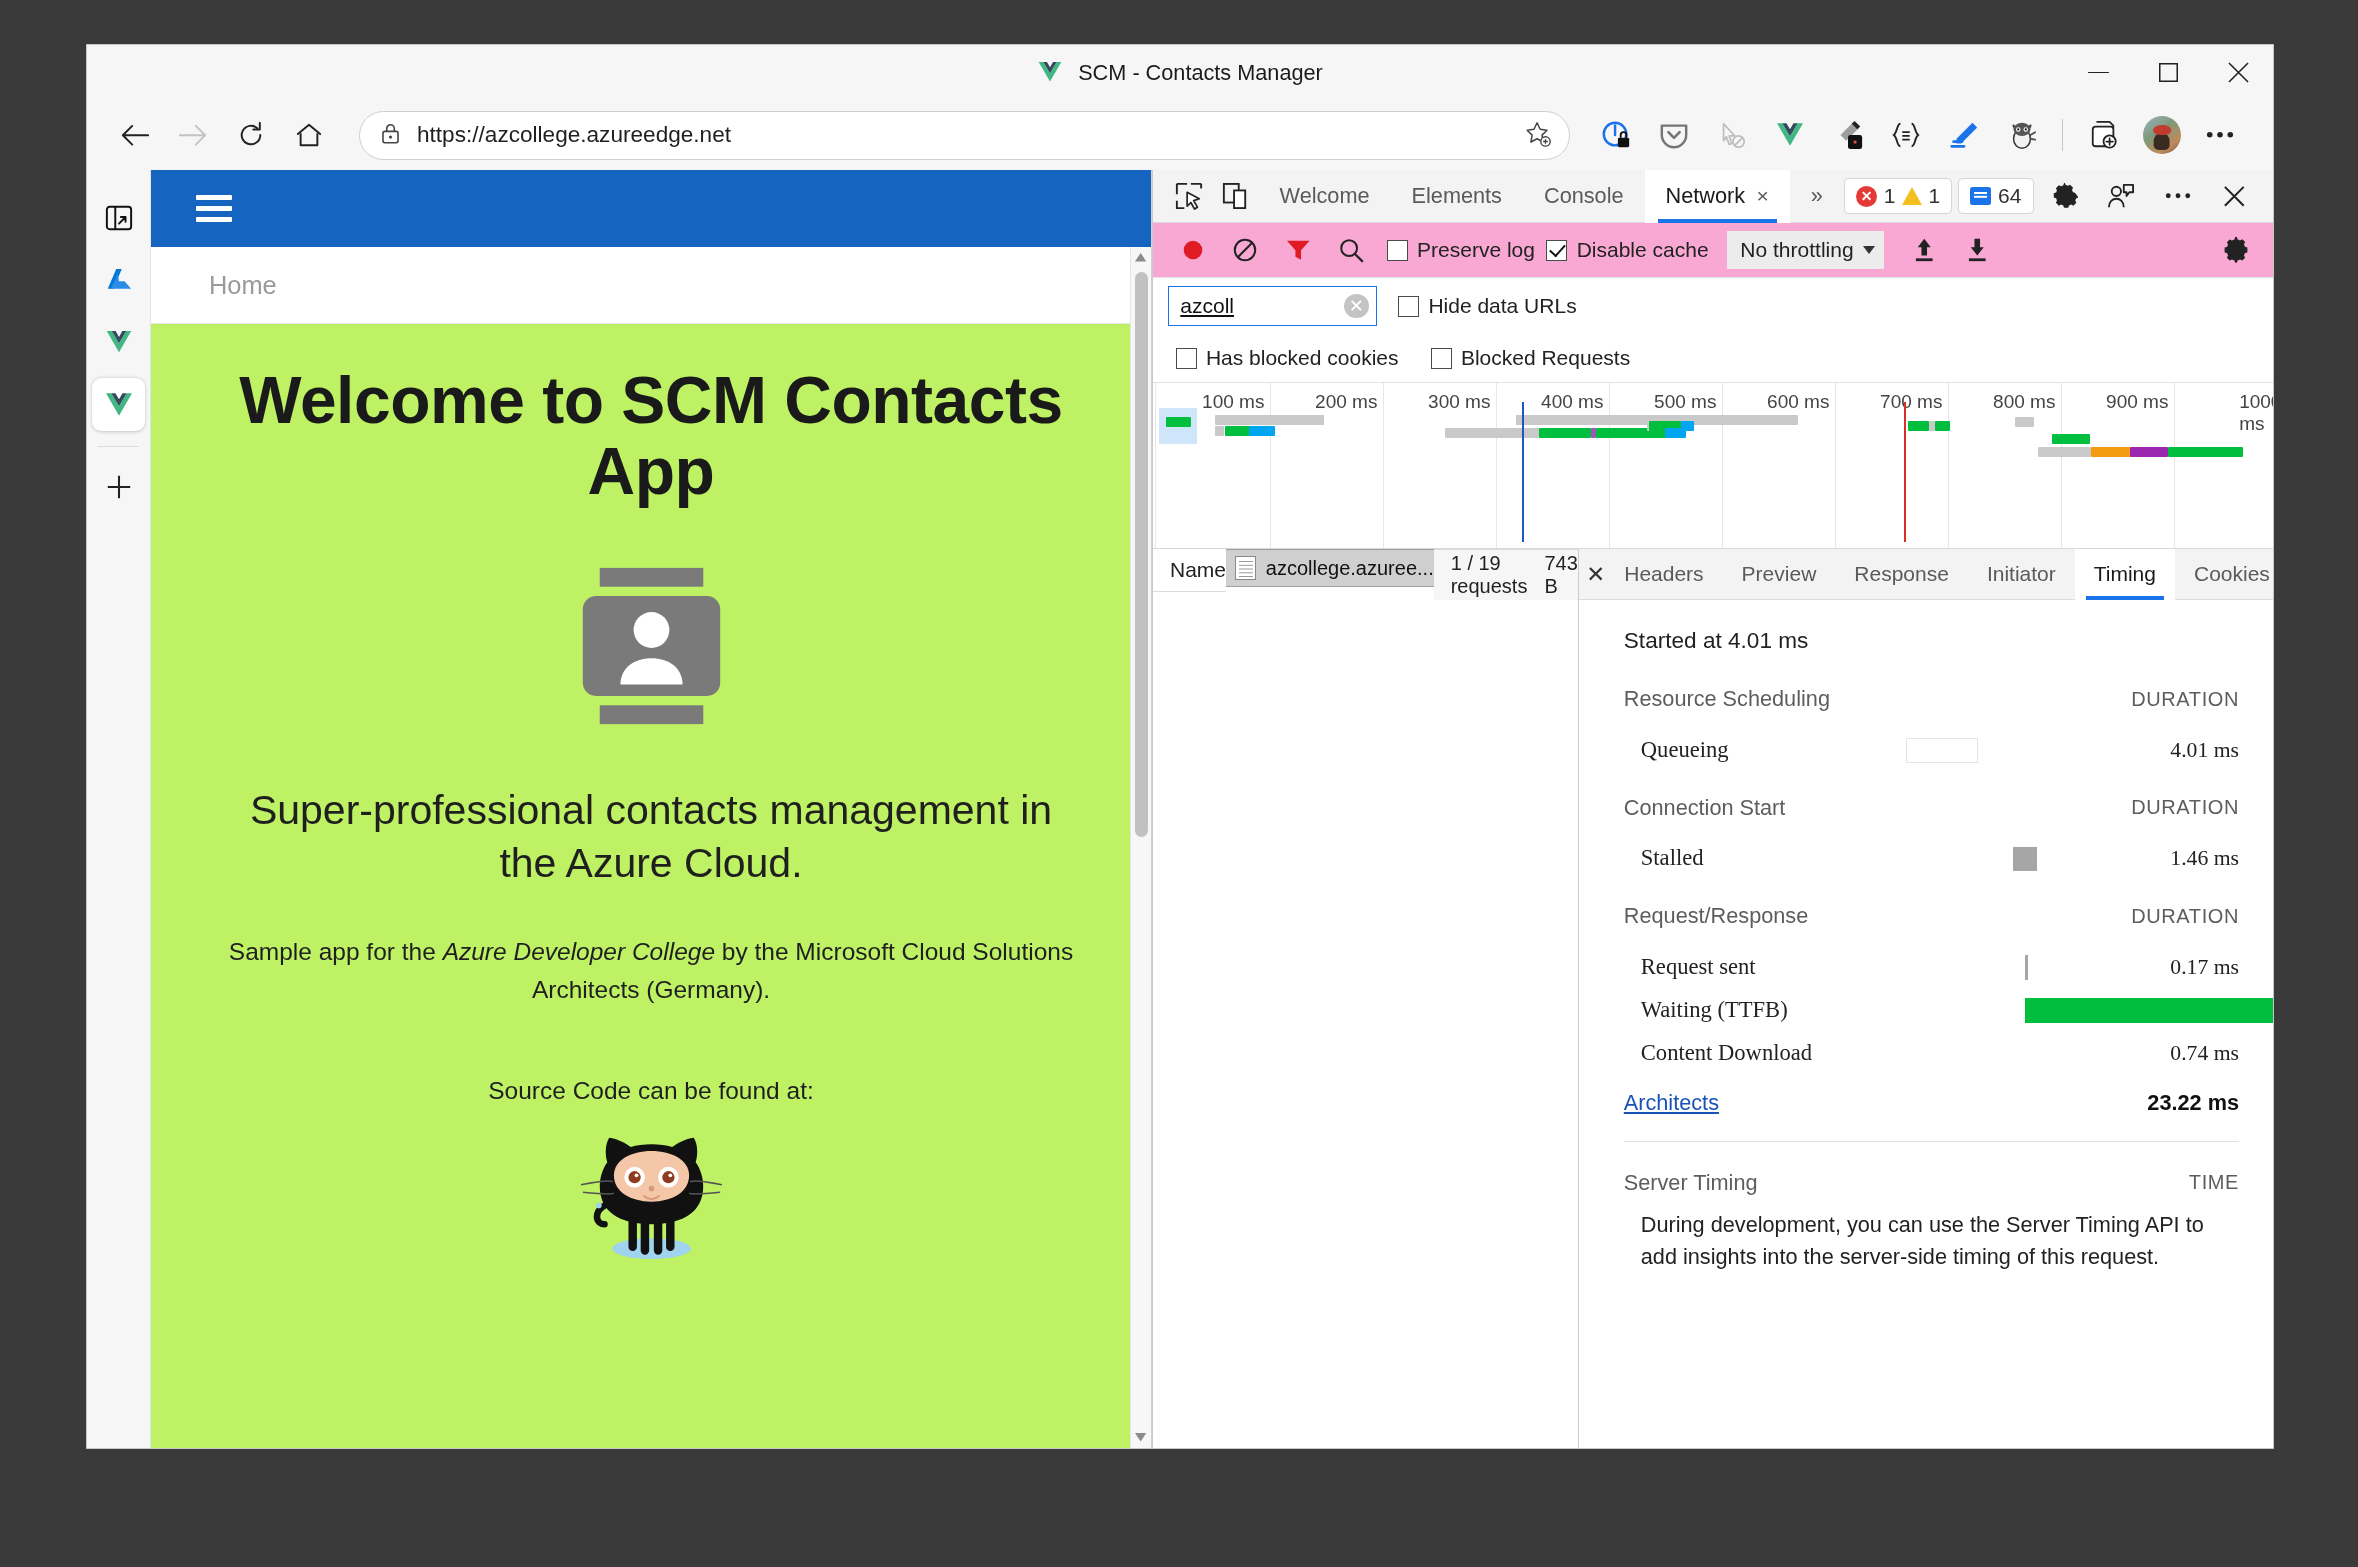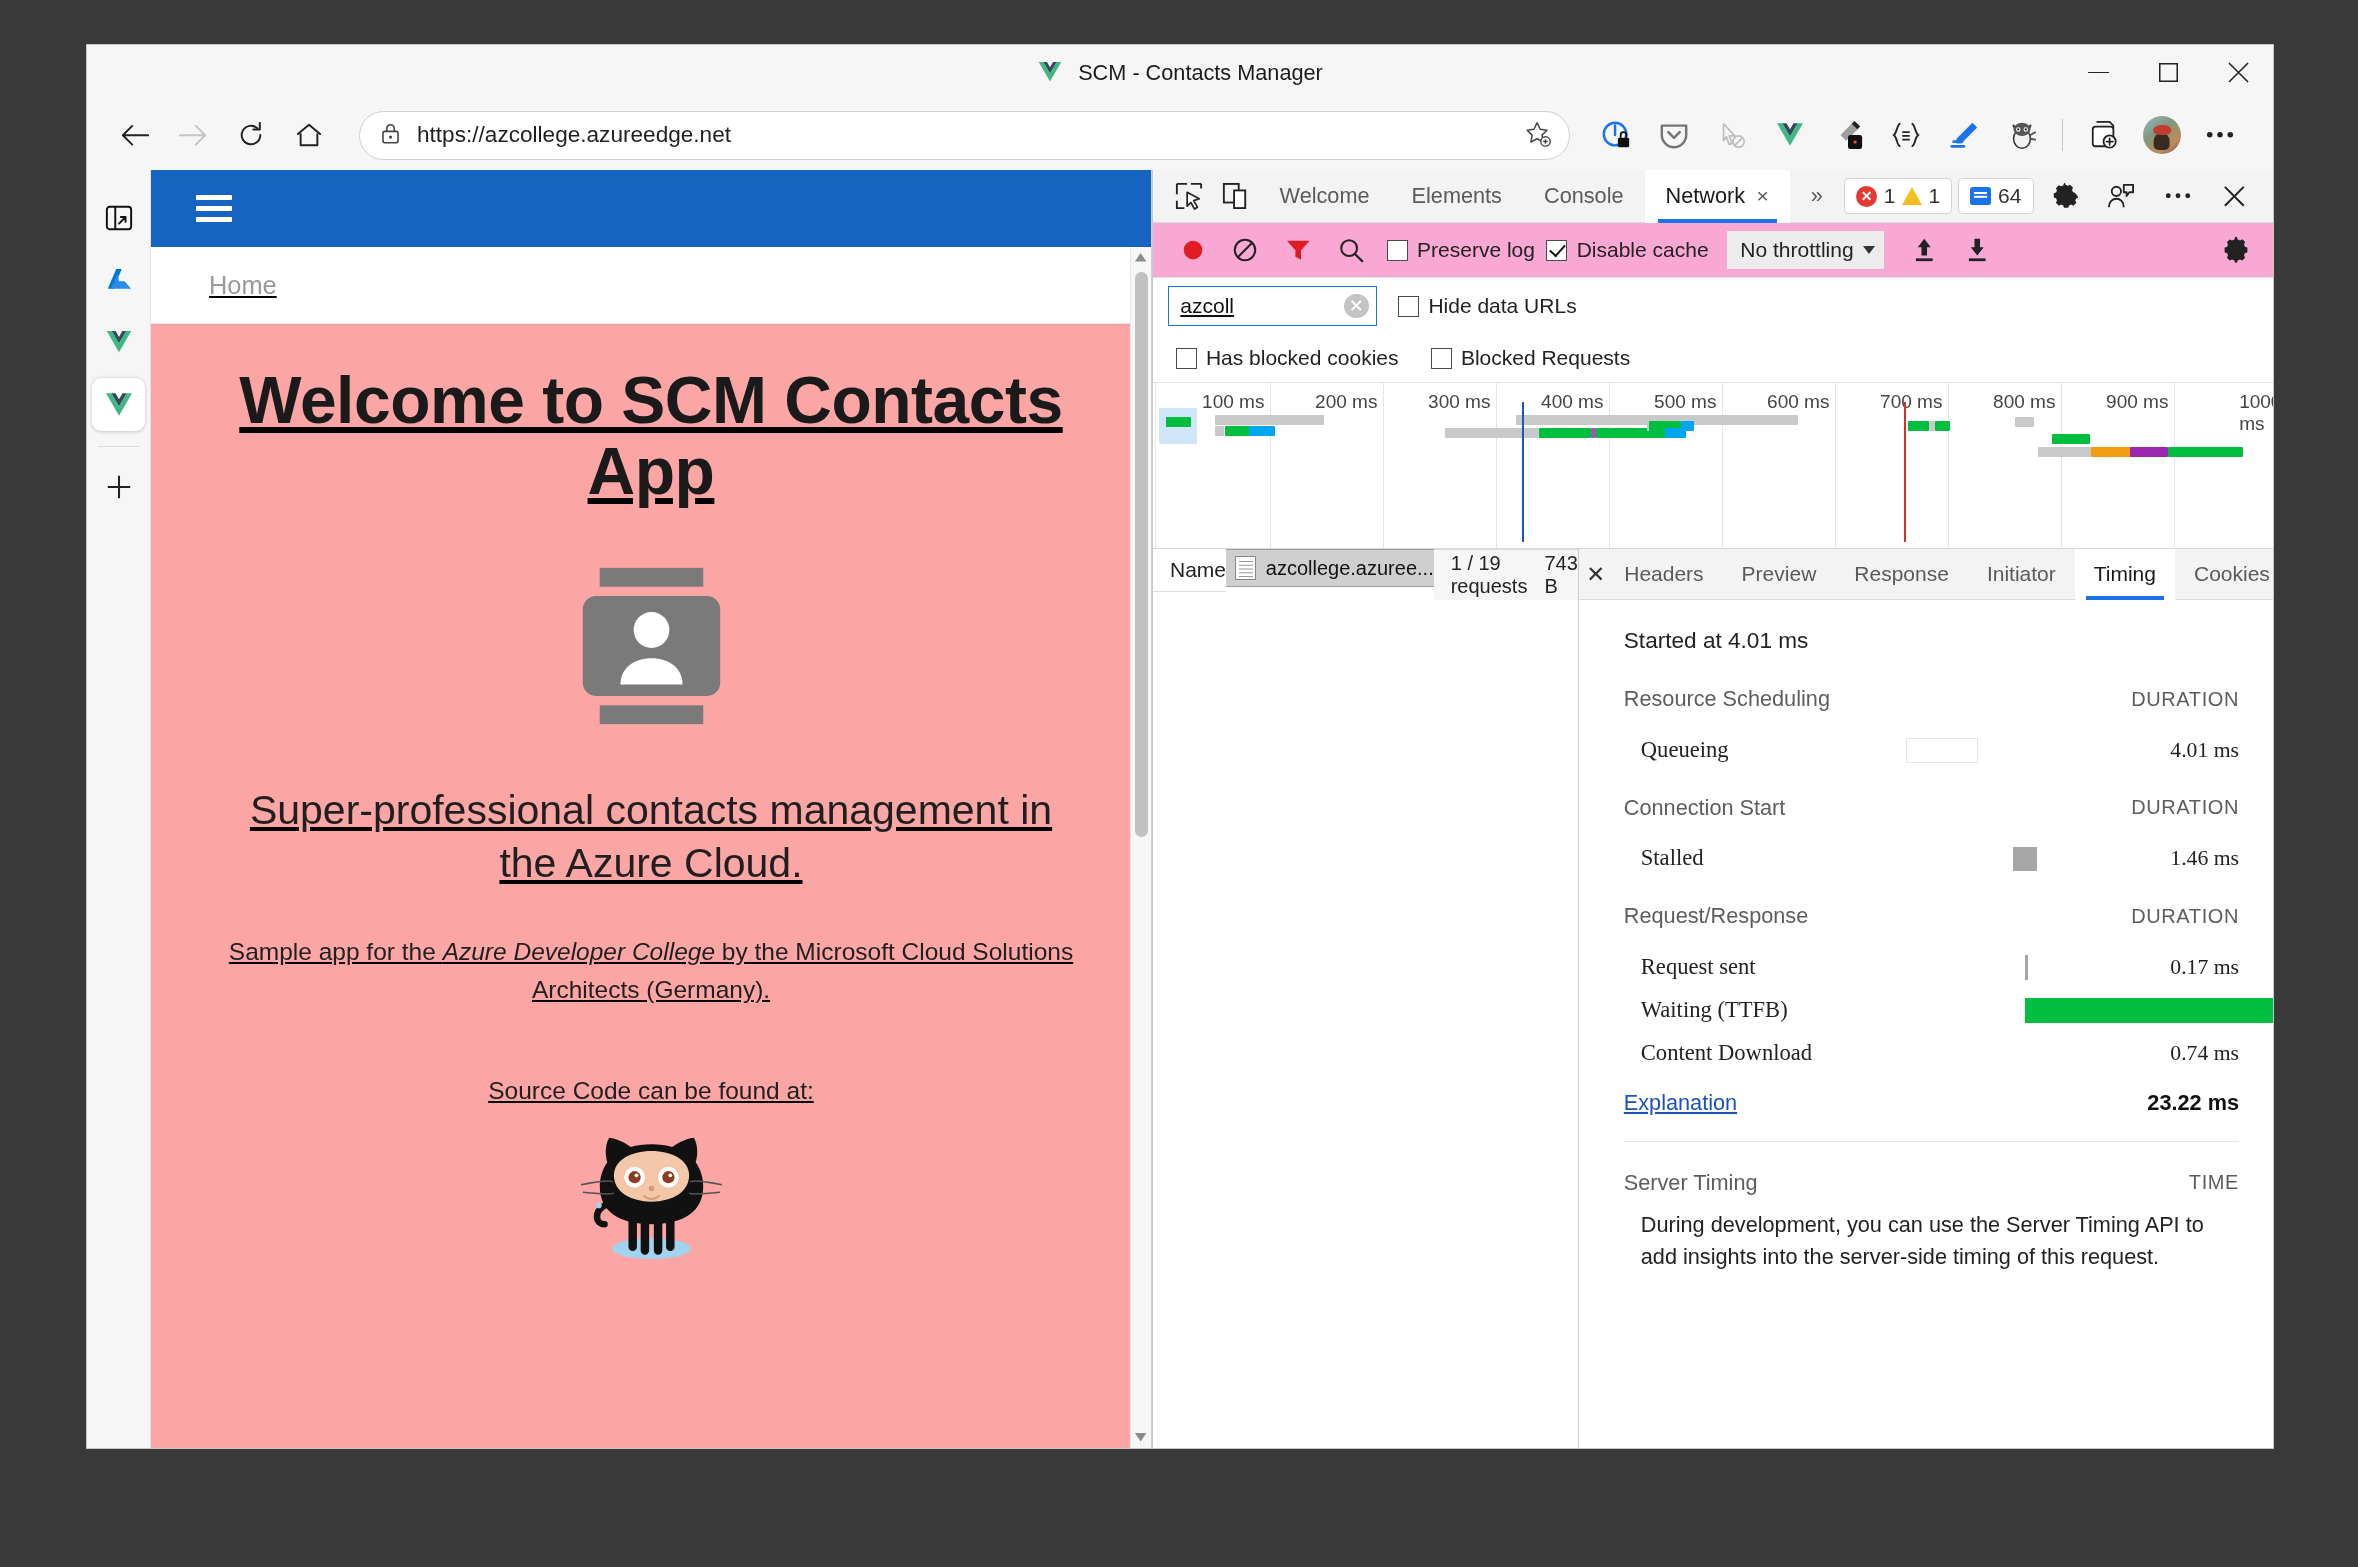--- a/index.html
+++ b/index.html
@@ -105,24 +105,23 @@
     width: 53px; height: 53px; margin-bottom: 9.4px;
     display:flex; align-items:center; justify-content:center;
     border-radius: 9.4px;
   }
   .vs-item.active { background: #fff; box-shadow: 0 0.9px 3.8px rgba(0,0,0,.2); }
   .vs-sep { width: 41px; height: 0.9px; background: #dcdcdc; margin: 5.6px 0 13px; }
 
   
   .viewport {
     flex: 0 0 1001px;
-    background: #fca5a5;
+    background: #bef264;
     position: relative; overflow: hidden;
     border-right: 0.9px solid #d0d0d0;
-    text-decoration: underline;
   }
   .app-appbar { height: 77px; background: #1565C0; display: flex; align-items: center; padding-left: 45px; }
   .hamburger { width: 36px; }
   .hamburger span { display: block; height: 5.6px; background: #fff; border-radius: 0.9px; margin: 5.6px 0; }
   .app-toolbar {
     height: 77px; background:#fff; display:flex; align-items:center;
     padding-left: 58px; border-bottom: 0.9px solid #e9e9e9;
     box-shadow: 0 0.9px 2.8px rgba(0,0,0,.07);
   }
   .app-toolbar .home { font-size: 25.4px; color: #9a9a9a; }
@@ -810,21 +809,21 @@
               </div>
               <div class="t-row">
                 <span class="nm">Content Download</span>
                 <span class="track">
                   <span class="seg" style="left:444px;width:13px;background:#00a6ef;"></span>
                 </span>
                 <span class="val">0.74 ms</span>
               </div>
 
               <div class="t-total">
-                <a href="#">Explanation</a>
+                <a href="#">Architects</a>
                 <span class="val">23.22 ms</span>
               </div>
 
               <div class="t-sect" style="margin-top:28px">
                 <span class="nm">Server Timing</span>
                 <span class="du">TIME</span>
               </div>
               <div class="t-note">During development, you can use the Server Timing API to add insights into the server-side timing of this request.</div>
             </div>
           </div>

